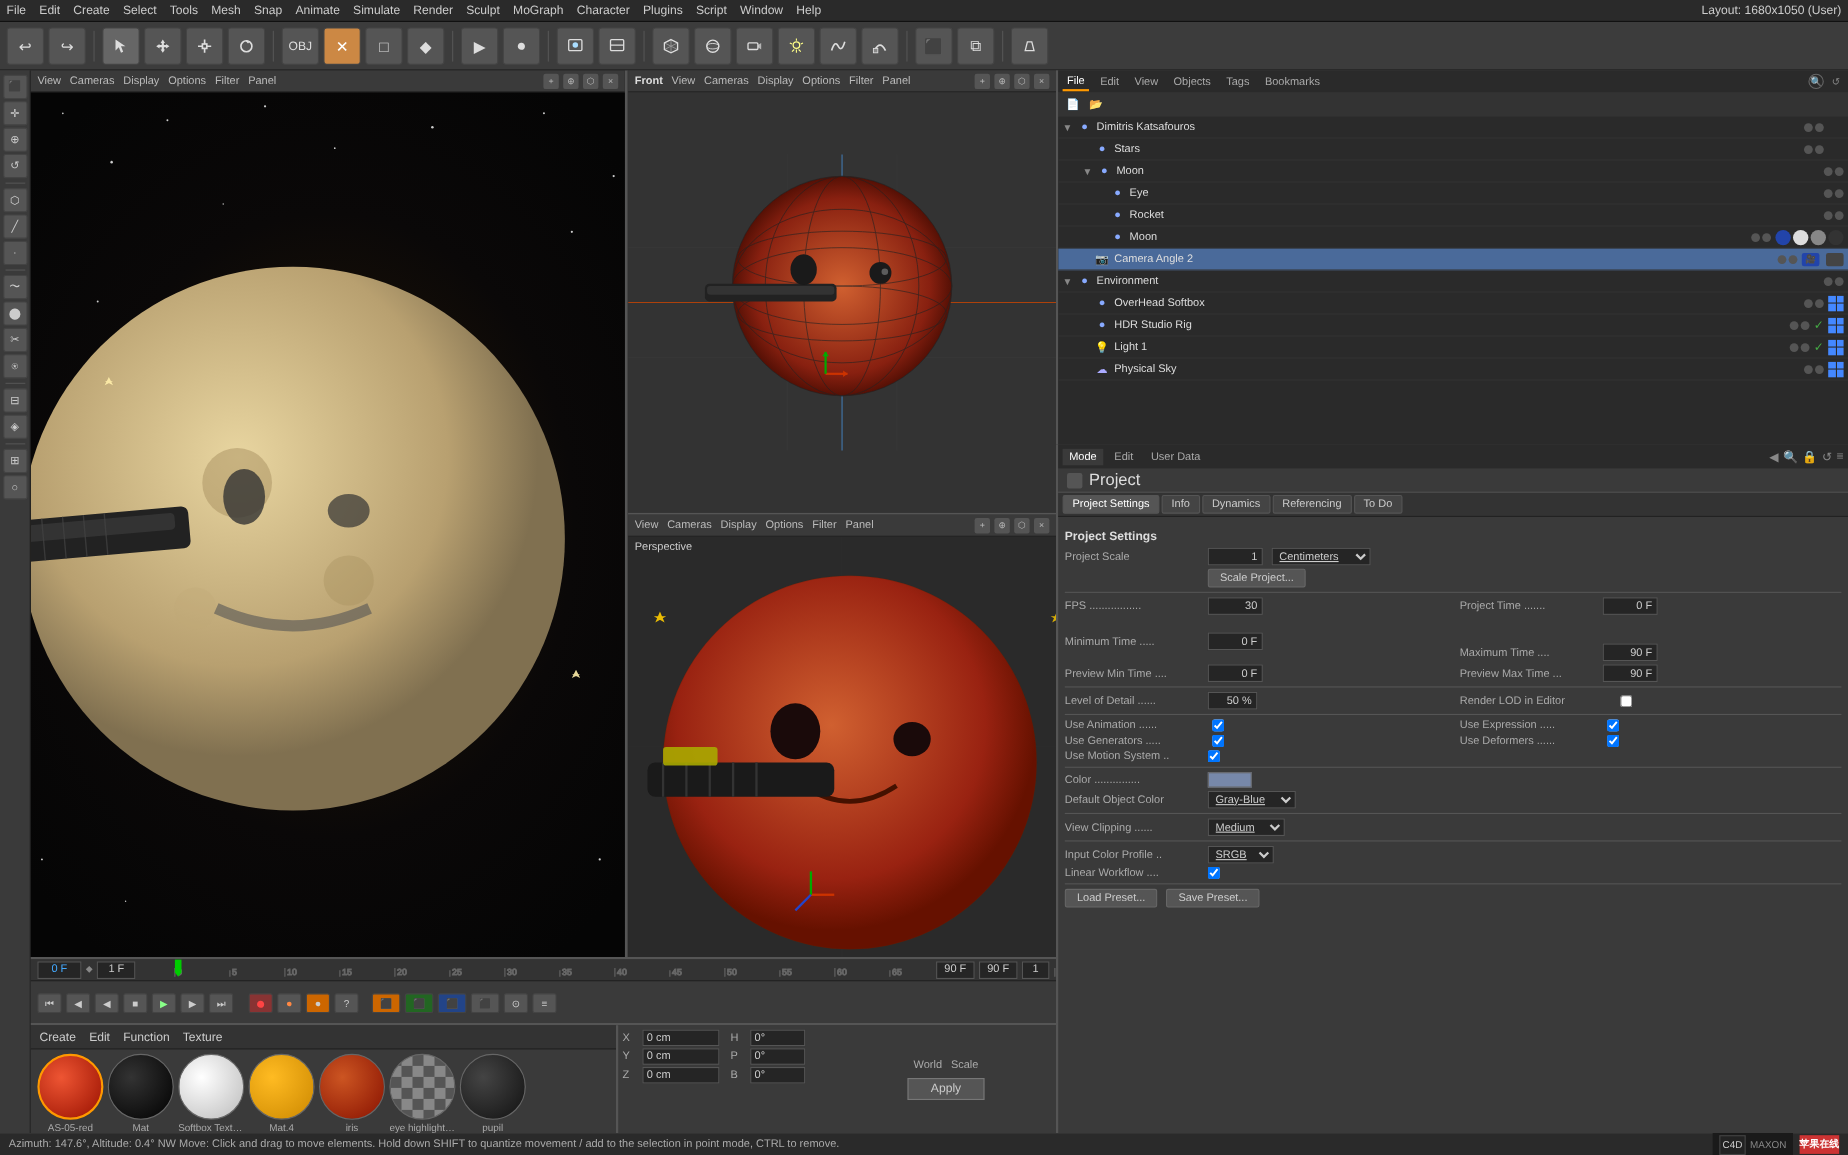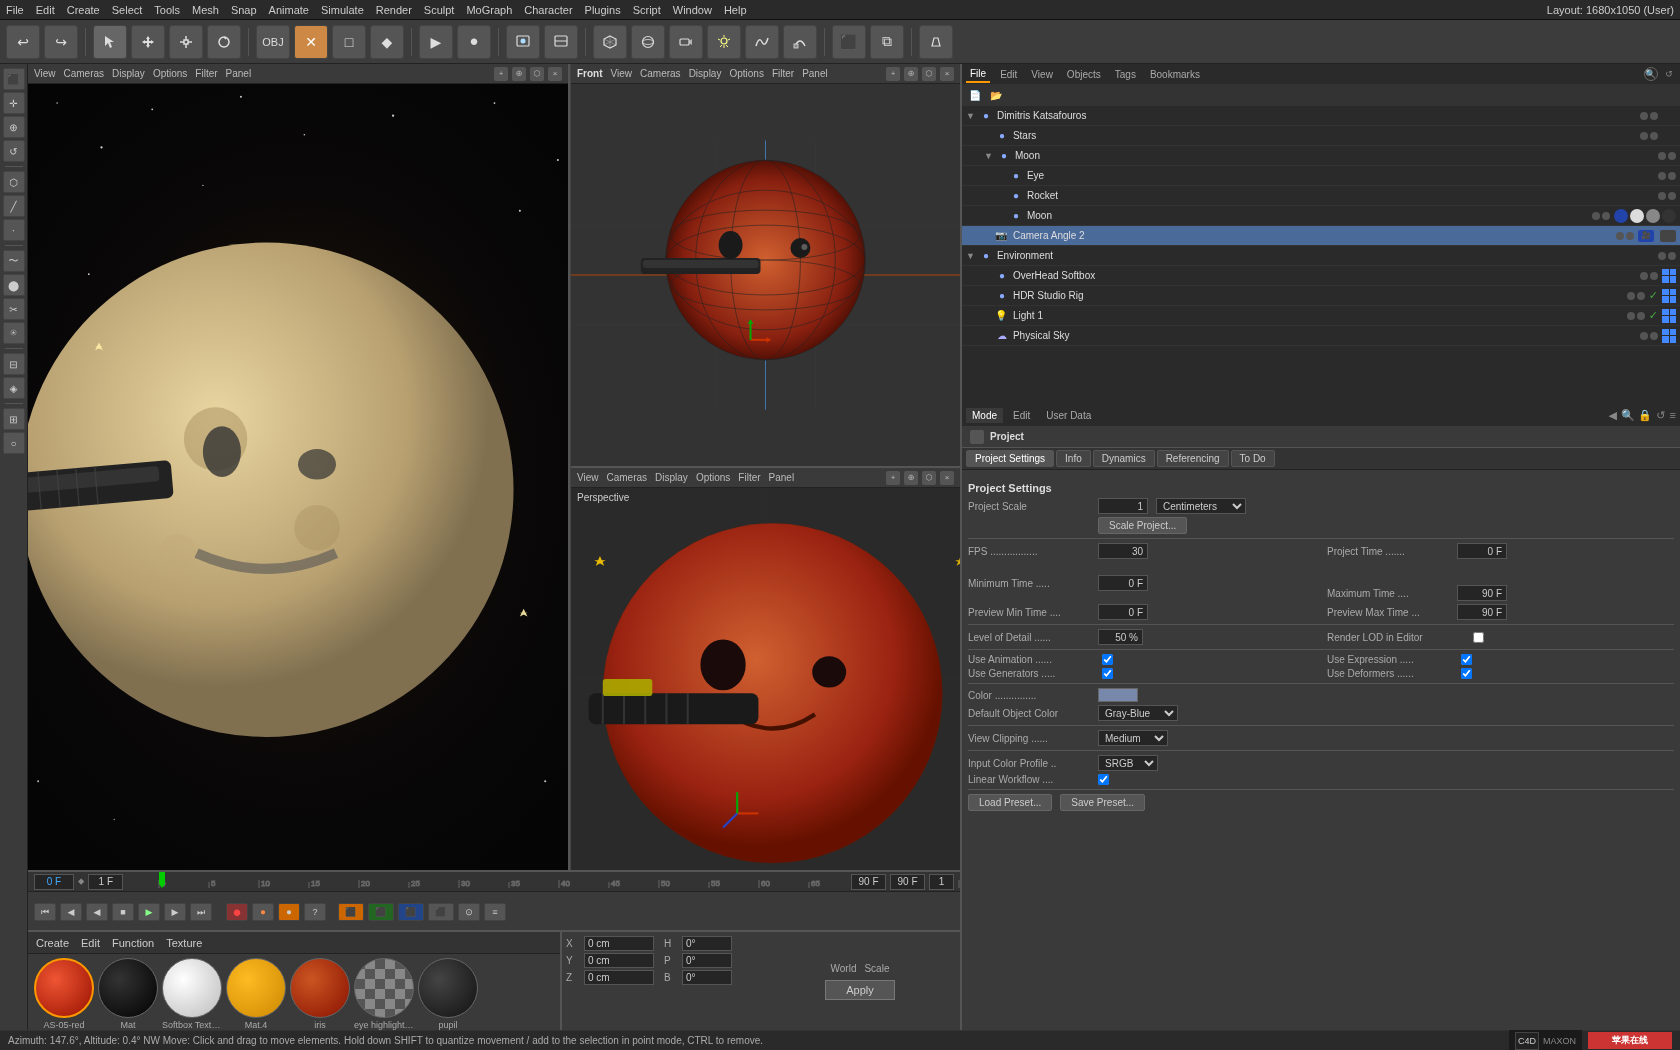--- a/index.html
+++ b/index.html
@@ -83,21 +83,21 @@
     .attr-tab.active { color: #fff; background: #3a3a3a; }
     #attr-content { flex: 1; overflow-y: auto; padding: 6px; }
 
     .attr-section-title { font-size: 11px; font-weight: bold; color: #ddd; margin: 6px 0 4px; }
     .attr-sub-tab { padding: 2px 8px; background: #444; border: 1px solid #555; font-size: 10px; color: #ccc; cursor: pointer; border-radius: 2px; }
     .attr-sub-tab.active { background: #666; color: #fff; }
 
     .attr-row { display: flex; align-items: center; margin-bottom: 3px; }
     .attr-label { width: 130px; font-size: 10px; color: #aaa; }
     .attr-input-sm { width: 50px; height: 16px; background: #252525; border: 1px solid #555; color: #ccc; font-size: 10px; padding: 0 4px; text-align: right; }
-    .attr-select { height: 16px; background: #252525; border: 1px solid #555; color: #ccc; font-size: 10px; padding: 0 2px; }
+    .attr-select { height: 16px; background: #252525; border: 1px solid #555; color: #ccc; font-size: 10px; padding: 0 2px; text-decoration: underline; }
     .attr-btn { padding: 2px 10px; background: #555; border: 1px solid #666; color: #ccc; font-size: 10px; cursor: pointer; border-radius: 2px; }
     .attr-divider { height: 1px; background: #555; margin: 4px 0; }
     .attr-row-2col { display: flex; gap: 12px; }
     .attr-col { flex: 1; }
     .attr-swatch { width: 40px; height: 14px; background: #8888aa; border: 1px solid #666; }
     .coord-row { display: flex; align-items: center; gap: 4px; margin-bottom: 2px; }
     .coord-label { width: 14px; font-size: 10px; color: #aaa; }
     .coord-input { width: 70px; height: 15px; background: #252525; border: 1px solid #555; color: #ccc; font-size: 10px; padding: 0 3px; }
     #status-bar { height: 20px; background: #2a2a2a; display: flex; align-items: center; padding: 0 8px; font-size: 10px; color: #aaa; border-top: 1px solid #333; }
 
@@ -865,21 +865,21 @@
           <div style="color:#888;cursor:pointer;">◀</div>
           <div style="color:#888;cursor:pointer;">🔍</div>
           <div style="color:#888;cursor:pointer;">🔒</div>
           <div style="color:#888;cursor:pointer;">↺</div>
           <div style="color:#888;cursor:pointer;">≡</div>
         </div>
       </div>
 
       <div style="height:22px;background:#3a3a3a;display:flex;align-items:center;padding:0 8px;border-bottom:1px solid #555;">
         <div style="width:14px;height:14px;background:#555;border-radius:2px;margin-right:6px;"></div>
-        <span style="font-size:10px;font-weight:bold;color:#ddd;">Project</span>
+        <span style="font-size:15px;font-weight:normal;color:#ddd;">Project</span>
       </div>
 
       <div style="height:22px;background:#333;display:flex;align-items:center;padding:0 4px;gap:2px;border-bottom:1px solid #222;">
         <span class="attr-sub-tab active" style="background:#555;">Project Settings</span>
         <span class="attr-sub-tab">Info</span>
         <span class="attr-sub-tab">Dynamics</span>
         <span class="attr-sub-tab">Referencing</span>
         <span class="attr-sub-tab">To Do</span>
       </div>
 
@@ -972,20 +972,24 @@
           <div style="flex:1;display:flex;align-items:center;gap:4px;">
             <span class="attr-label">Use Generators .....</span>
             <input type="checkbox" checked="" style="">
           </div>
           <div style="flex:1;display:flex;align-items:center;gap:4px;">
             <span class="attr-label">Use Deformers ......</span>
             <input type="checkbox" checked="" style="">
           </div>
         </div>
 
+        <div class="attr-row">
+          <span class="attr-label">Use Motion System ..</span>
+          <input type="checkbox" checked="" style="">
+        </div>
 
         <div class="attr-divider"></div>
 
         <div class="attr-row">
           <span class="attr-label">Color ...............</span>
           <div class="attr-swatch" style="background:#7788aa;"></div>
         </div>
 
         <div class="attr-row">
           <span class="attr-label">Default Object Color</span>
@@ -1040,15 +1044,15 @@
 </div>
 
 <div id="status-bar">
   <span>Azimuth: 147.6°, Altitude: 0.4° NW   Move: Click and drag to move elements. Hold down SHIFT to quantize movement / add to the selection in point mode, CTRL to remove.</span>
 
   <div style="margin-left:auto;display:flex;align-items:center;gap:6px;">
     <div style="background:#1a1a1a;padding:2px 6px;display:flex;align-items:center;gap:4px;">
       <div style="width:24px;height:18px;background:#222;border:1px solid #444;display:flex;align-items:center;justify-content:center;font-size:9px;color:#ccc;font-weight:normal;">C4D</div>
       <span style="font-size:9px;color:#888;">MAXON</span>
     </div>
-    <div style="background:#cc3333;padding:2px 24px;font-size:9px;color:#fff;font-weight:bold;">苹果在线</div>
+    <div style="background:#cc3333;padding:2px 0;font-size:9px;color:#fff;font-weight:bold;">苹果在线</div>
   </div>
 </div>
 
 </body></html>

